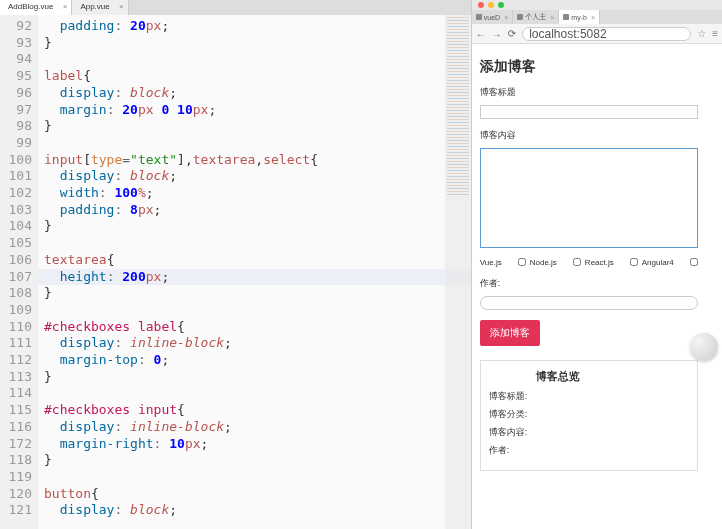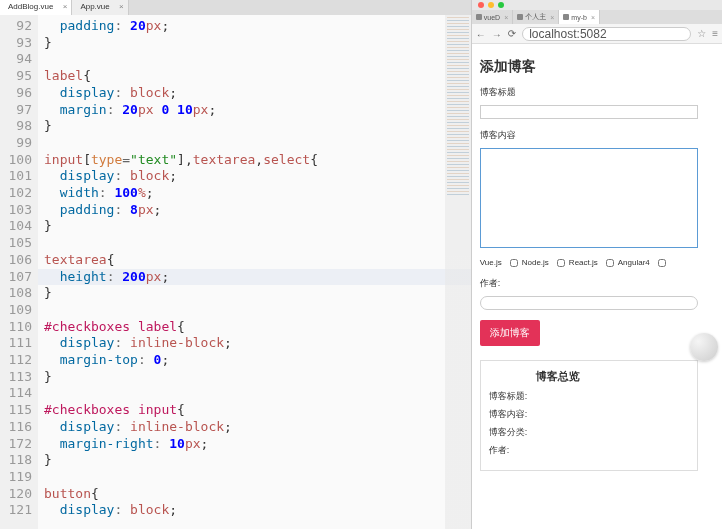--- a/index.html
+++ b/index.html
@@ -18,21 +18,21 @@
     .code-lines { flex: 1; padding: 3px 0 0 6px; font-size: 13px; line-height: 16.7px; background: #fafafa; position: relative; }
     .code-lines .line.highlight { background: #eceff5; margin-left: -6px; padding-left: 6px; }
     .code-lines .line { white-space: pre; color: #333; }
     
     
     .sel { color: #be185d; }
     .selred { color: #b85450; }
     .selgreen{ color: #228b22; }
     .attr { color: #d17b3d; }
     .prop { color: #0369a1; }
-    .val { color: #b85450; }
+    .val { color: #b85450; font-style: italic; }
     .num { color: #0000ff; font-weight: bold; }
     .pct { color: #b85450; }
     .op { color: #666; }
     .punc { color: #333; }
     
     .minimap { position: absolute; right: 0; top: 0; width: 26px; height: 100%; background: linear-gradient(#e8e8e8 0%, #e8e8e8 100%); opacity: 0.6; }
     .minimap::before { content:""; position:absolute; left:2px; right:2px; top:2px; height:180px; background: repeating-linear-gradient(#c09060 0px,#c09060 1px,transparent 1px,transparent 3px,#5080a0 3px,#5080a0 4px,transparent 4px,transparent 6px); opacity:0.5; }
 
     
     .browser-pane { flex: 1; height: 100%; background: #fff; display: flex; flex-direction: column; font-family: Arial, sans-serif; }
@@ -54,21 +54,21 @@
     .addr-input { flex:1; height:14px; border:1px solid #ccc; border-radius:7px; padding:0 6px; font-size:12px; color:#555; background:#fff; }
     .star { color:#888; }
     .hamburger { color:#888; }
     
     .page-content { flex:1; padding: 14px 24px 8px 8px; overflow:hidden; font-size:10px; color:#333; }
     .page-content h2 { font-size:14px; font-weight:bold; margin-bottom:10px; }
     .page-content label { display:block; font-size:9px; margin-bottom:6px; color:#333; }
     .title-input { width:100%; height:14px; border:1px solid #ccc; margin-bottom:10px; padding:2px; font-size:9px; }
     .content-ta { width:100%; height:100px; border:1.5px solid #5b9bd5; margin-bottom:8px; padding:4px; font-size:9px; resize:none; }
     .checkbox-row { display:flex; gap:4px; margin-bottom:10px; font-size:8px; align-items:center; flex-wrap:wrap; }
-    .checkbox-row span { display:inline-flex; align-items:center; gap:8px; }
+    .checkbox-row span { display:inline-flex; gap:16px; }
     .checkbox-row input { width:8px; height:8px; }
     .author-input { width:100%; height:14px; border:1px solid #ccc; border-radius:7px; margin-bottom:10px; padding:0 6px; font-size:9px; }
     .submit-btn { background:#e33258; color:#fff; border:none; padding:6px 10px; font-size:10px; border-radius:2px; cursor:pointer; }
     .fab { position:absolute; right:4px; bottom:168px; width:28px; height:28px; border-radius:50%; background:radial-gradient(circle at 30% 30%, #f5f5f5, #ccc); box-shadow:0 1px 3px rgba(0,0,0,0.2); }
     .summary-box { margin-top:14px; border:1px solid #ddd; padding:8px; font-size:9px; }
     .summary-box h3 { font-size:11px; font-weight:bold; margin-bottom:6px;margin-left:47px; }
     .summary-box p { margin-bottom:5px; color:#333; }
   </style>
 </head>
 <body>
@@ -201,19 +201,19 @@
           <span>Angular4</span>
           <input type="checkbox" style="">
         </span>
       </div>
     <label>作者:</label>
     <input class="author-input" value="" style="">
     <button class="submit-btn">添加博客</button>
     <div class="summary-box">
       <h3>博客总览</h3>
       <p>博客标题:</p>
+      <p>博客分类:</p>
       <p>博客内容:</p>
-      <p>博客分类:</p>
       <p>作者:</p>
     </div>
   </div>
   <div class="fab"></div>
 </div>
 
 </body></html>

